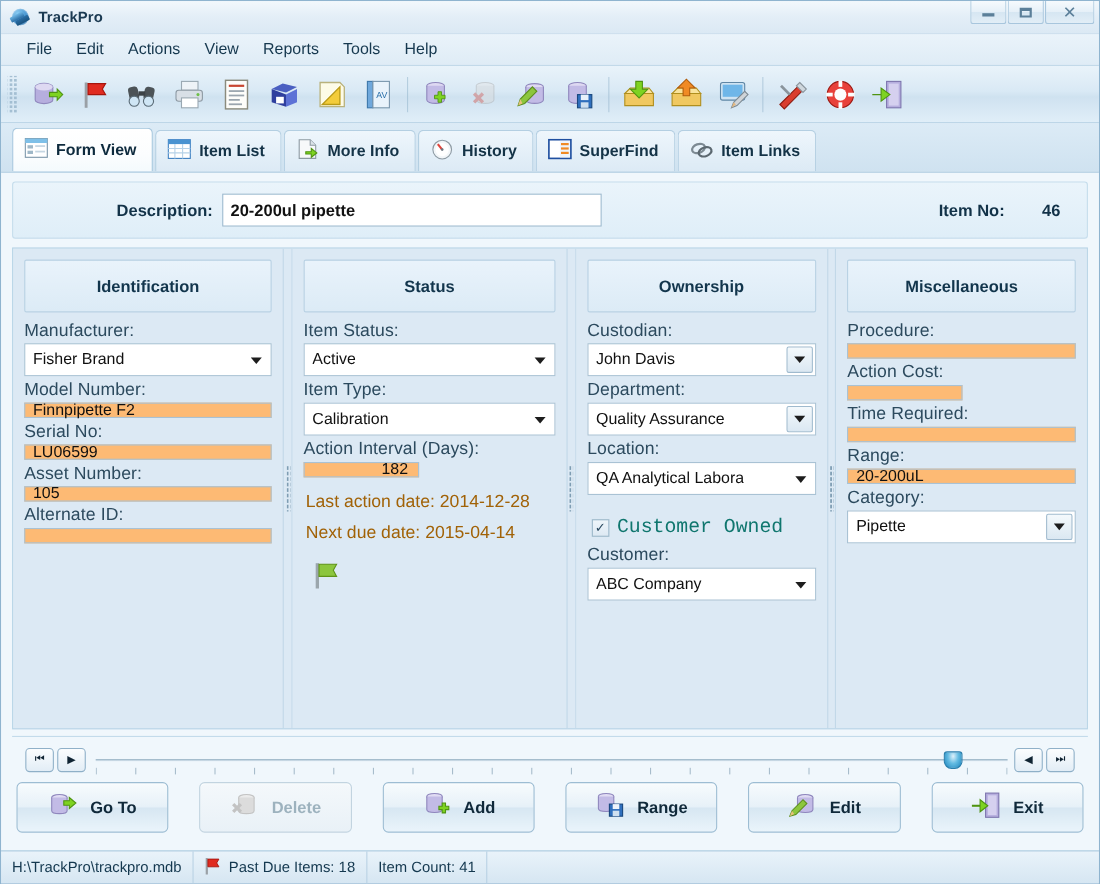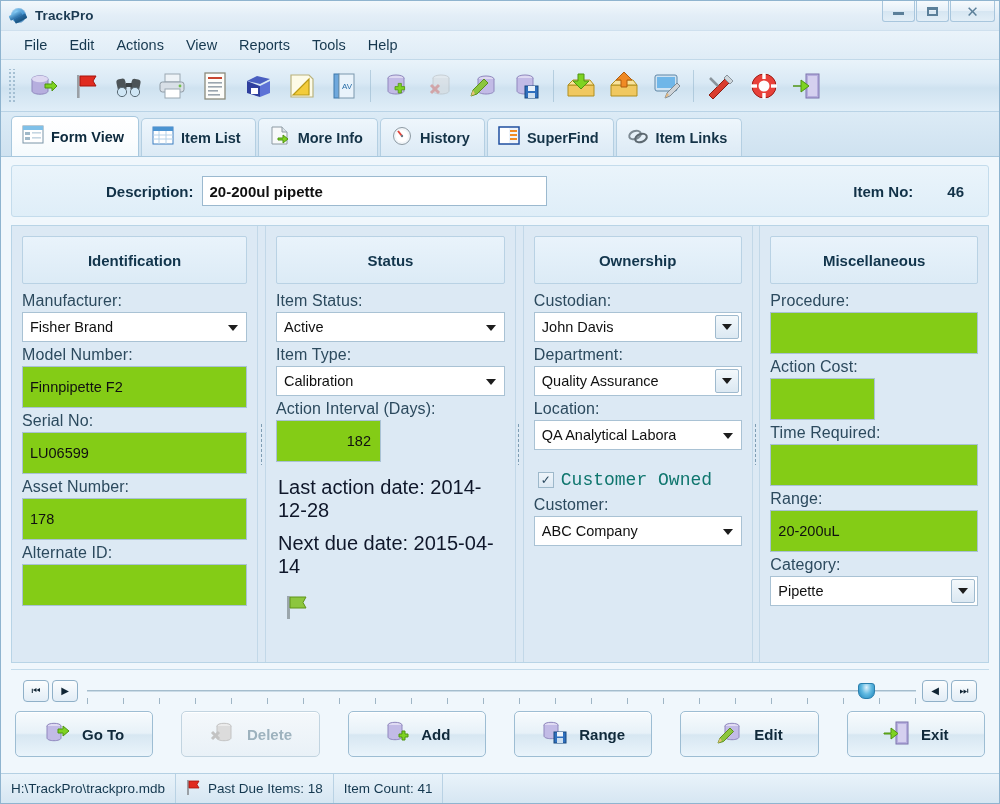--- a/index.html
+++ b/index.html
@@ -162,21 +162,21 @@
     background:linear-gradient(180deg,#e9f3fb,#dcebf6);
     display:flex; align-items:center; justify-content:center;
     font-size:15px; font-weight:bold; color:#12354c;
     margin-bottom:8px;
   }
   .field { margin-bottom:4px; }
   .field-label {
     font-size:16px; color:#2c4a5e; margin-bottom:2px; letter-spacing:.1px;
   }
   .tinput {
-    height:42px; background:#84cc16; border:1px solid #a9c2d4;
+    height:14px; background:#fdba74; border:1px solid #a9c2d4;
     display:flex; align-items:center; padding:0 7px;
     font-size:14.5px; color:#101010;
   }
   .tinput.num { justify-content:flex-end; padding-right:9px; }
   .combo {
     height:30px; background:#fff; border:1px solid #a9c2d4;
     display:flex; align-items:center; padding:0 7px;
     font-size:14.5px; color:#101010; position:relative; overflow:hidden;
   }
   .combo .val { white-space:nowrap; overflow:hidden; }
@@ -188,21 +188,21 @@
   .combo .arrow-btn {
     position:absolute; right:2px; top:2px; width:24px; height:24px;
     background:linear-gradient(180deg,#f4f9fc,#dbe8f2);
     border:1px solid #9fbace; border-radius:2px;
     display:flex; align-items:center; justify-content:center;
   }
   .combo .arrow-btn i {
     display:block; width:0; height:0; border-left:5px solid transparent;
     border-right:5px solid transparent; border-top:6px solid #1d1d1d;
   }
-  .statictext { font-size:20px; color:#0f172a; margin:10px 0 0 2px; }
+  .statictext { font-size:16px; color:#a16207; margin:10px 0 0 2px; }
   .flagicon { margin:14px 0 0 6px; }
   .checkrow { display:flex; align-items:center; gap:7px; margin:16px 0 6px 4px; }
   .checkbox {
     width:16px; height:16px; border:1px solid #9db8ca;
     background:linear-gradient(180deg,#eef5fa,#dde9f3);
     display:flex; align-items:center; justify-content:center;
     font-size:12px; color:#2b4a60; line-height:1;
   }
   .checkrow span.lbl { font-size:18px; color:#0f766e;font-family:Liberation Mono, monospace; }
 
@@ -547,21 +547,21 @@
         <div class="field">
           <div class="field-label">Model Number:</div>
           <div class="tinput">Finnpipette F2</div>
         </div>
         <div class="field">
           <div class="field-label">Serial No:</div>
           <div class="tinput">LU06599</div>
         </div>
         <div class="field">
           <div class="field-label">Asset Number:</div>
-          <div class="tinput">178</div>
+          <div class="tinput">105</div>
         </div>
         <div class="field">
           <div class="field-label">Alternate ID:</div>
           <div class="tinput"></div>
         </div>
       </div>
 
       <div class="splitter">
           <div class="dots"></div>
         </div>

